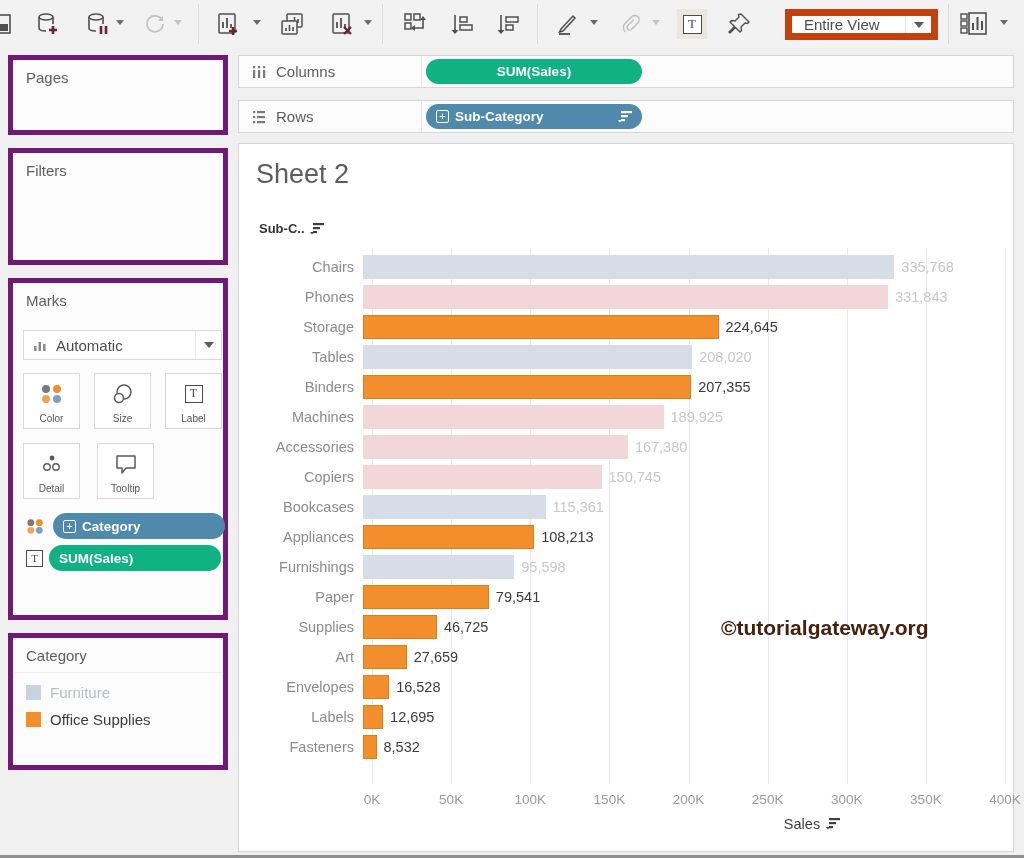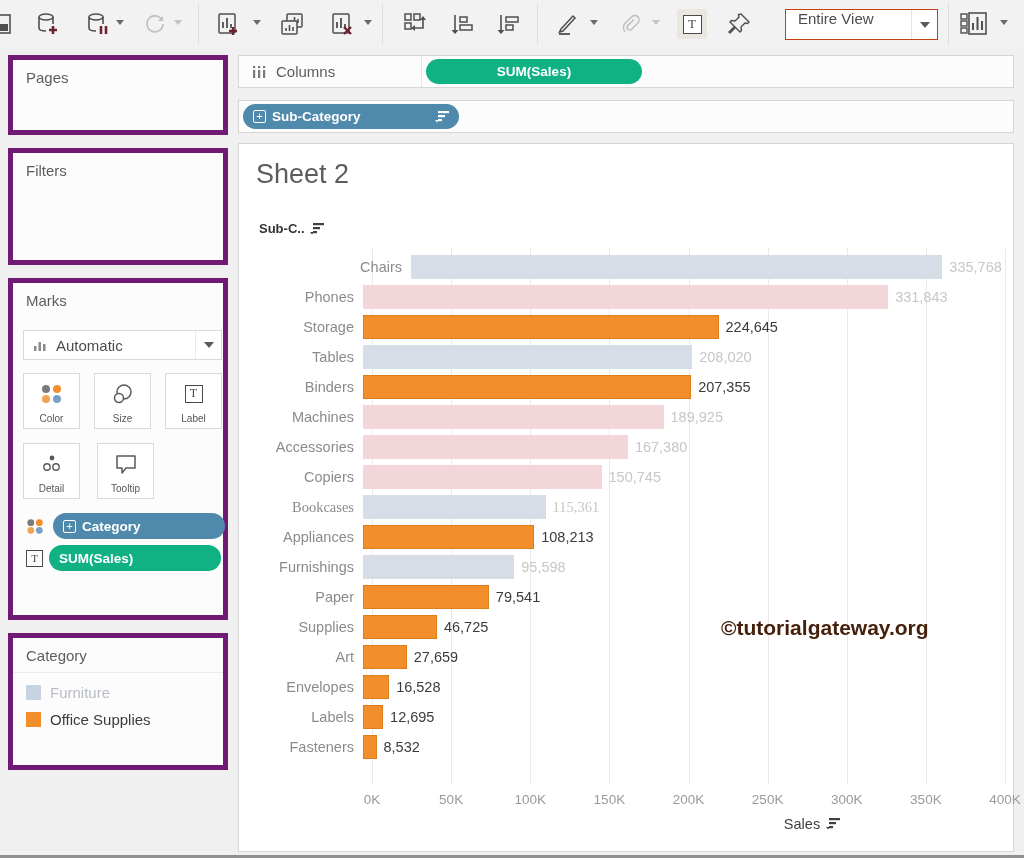--- a/index.html
+++ b/index.html
@@ -11,22 +11,22 @@
   
   .toolbar { position:absolute; left:0; top:0; width:1024px; height:48px; background:#f2f2f2; }
   .tb { position:absolute; top:11px; width:26px; height:26px; display:flex; align-items:center; justify-content:center; cursor:pointer; }
   .tb svg { width:26px; height:26px; }
   .caret { position:absolute; top:20px; width:0; height:0; border-left:4px solid transparent; border-right:4px solid transparent; border-top:5px solid #6a6a6a; cursor:pointer; }
   .caret.muted { border-top-color:#c3c3c3; }
   .tsep { position:absolute; top:4px; width:1px; height:40px; background:#dcdcdc; }
   .t-label-btn { position:absolute; top:9px; width:30px; height:30px; background:#eae6e0; display:flex; align-items:center; justify-content:center; }
   .t-box { width:19px; height:19px; border:1.4px solid #4a4a4a; display:flex; align-items:center; justify-content:center;
            font-family:"Liberation Serif",serif; font-size:13px; color:#4a4a4a; background:#fff; }
-  .fit-select { position:absolute; left:785px; top:9px; width:153px; height:31px; background:#fff; border:1px solid #c2410c;
-                display:flex; align-items:flex-start; cursor:pointer; }
+  .fit-select { position:absolute; left:785px; top:9px; width:153px; height:31px; background:#fff; border:7px solid #c2410c;
+                display:flex; align-items:center; cursor:pointer; }
   .fit-select .txt { flex:1; padding-left:12px; font-size:15px; color:#4c4c4c; }
   .fit-select .dd { width:26px; height:100%; border-left:1px solid #e2e2e2; display:flex; align-items:center; justify-content:center; }
   .fit-select .dd i { width:0; height:0; border-left:5px solid transparent; border-right:5px solid transparent; border-top:6px solid #5a5a5a; }
 
   
   .panel { position:absolute; left:8px; background:#fcfcfc; border:5px solid #701a75; }
   .panel-title { font-size:15px; color:#5d5d5d; padding:9px 0 0 13px; }
   .marks-select { position:absolute; left:10px; top:47px; width:199px; height:30px; background:#fff; border:1px solid #d9d9d9;
                   display:flex; align-items:center; cursor:pointer; }
   .marks-select .txt { flex:1; font-size:15px; color:#4c4c4c; padding-left:8px; }
@@ -216,20 +216,33 @@
       <span>Columns</span>
     </div>
     <div class="pillwrap">
       <div class="pill green">
         <span>SUM(Sales)</span>
       </div>
     </div>
   </div>
 
   <div class="shelf" style="top:100px">
+    <div class="lbl">
+      <svg width="16" height="16" viewBox="0 0 16 16">
+          <g fill="#7a7a7a">
+            <rect x="2" y="2" width="2.2" height="2.2"></rect>
+            <rect x="6" y="2" width="8" height="2.2"></rect>
+            <rect x="2" y="7" width="2.2" height="2.2"></rect>
+            <rect x="6" y="7" width="8" height="2.2"></rect>
+            <rect x="2" y="12" width="2.2" height="2.2"></rect>
+            <rect x="6" y="12" width="8" height="2.2"></rect>
+          </g>
+        </svg>
+      <span>Rows</span>
+    </div>
     <div class="pillwrap">
       <div class="pill blue" style="justify-content:space-between">
         <span style="display:flex;align-items:center">
           <span class="plusbox">+</span>
           <span>Sub-Category</span>
         </span>
         <span class="sorticon">
           <svg width="14" height="12" viewBox="0 0 14 12">
               <rect x="3" y="0" width="11" height="2.2" fill="#fff"></rect>
               <rect x="3" y="4" width="7" height="2.2" fill="#fff"></rect>
@@ -364,21 +377,21 @@
           <div class="gridline" style="left: 212.125px;"></div>
           <div class="gridline" style="left: 291.25px;"></div>
           <div class="gridline" style="left: 370.375px;"></div>
           <div class="gridline" style="left: 449.5px;"></div>
           <div class="gridline" style="left: 528.625px;"></div>
           <div class="gridline" style="left: 607.75px;"></div>
           <div class="gridline" style="left: 686.875px;"></div>
           <div class="gridline" style="left: 766px;"></div>
         </div>
       <div id="bar-rows">
-          <div class="bar-row" style="top: 4px; padding-left: 48px;">
+          <div class="bar-row" style="top: 4px;">
             <span class="rl">Chairs</span>
             <div class="bar" style="width: 531.353px; background: rgb(214, 221, 230);"></div>
             <span class="vl" style="color: rgb(199, 199, 199);">335,768</span>
           </div>
           <div class="bar-row" style="top: 34px;">
             <span class="rl">Phones</span>
             <div class="bar" style="width: 525.142px; background: rgb(243, 214, 218);"></div>
             <span class="vl" style="color: rgb(199, 199, 199);">331,843</span>
           </div>
           <div class="bar-row" style="top: 64px;">
@@ -404,21 +417,21 @@
           <div class="bar-row" style="top: 184px;">
             <span class="rl">Accessories</span>
             <div class="bar" style="width: 264.879px; background: rgb(243, 214, 218);"></div>
             <span class="vl" style="color: rgb(199, 199, 199);">167,380</span>
           </div>
           <div class="bar-row" style="top: 214px;">
             <span class="rl">Copiers</span>
             <div class="bar" style="width: 238.554px; background: rgb(243, 214, 218);"></div>
             <span class="vl" style="color: rgb(199, 199, 199);">150,745</span>
           </div>
-          <div class="bar-row" style="top: 244px; font-family: Liberation Serif, serif;">
+          <div class="bar-row" style="top: 244px;">
             <span class="rl">Bookcases</span>
             <div class="bar" style="width: 182.559px; background: rgb(214, 221, 230);"></div>
             <span class="vl" style="color: rgb(199, 199, 199);">115,361</span>
           </div>
           <div class="bar-row" style="top: 274px;">
             <span class="rl">Appliances</span>
             <div class="bar hl" style="width: 171.247px; background: rgb(242, 142, 43);"></div>
             <span class="vl" style="color: rgb(59, 59, 59);">108,213</span>
           </div>
           <div class="bar-row" style="top: 304px;">

